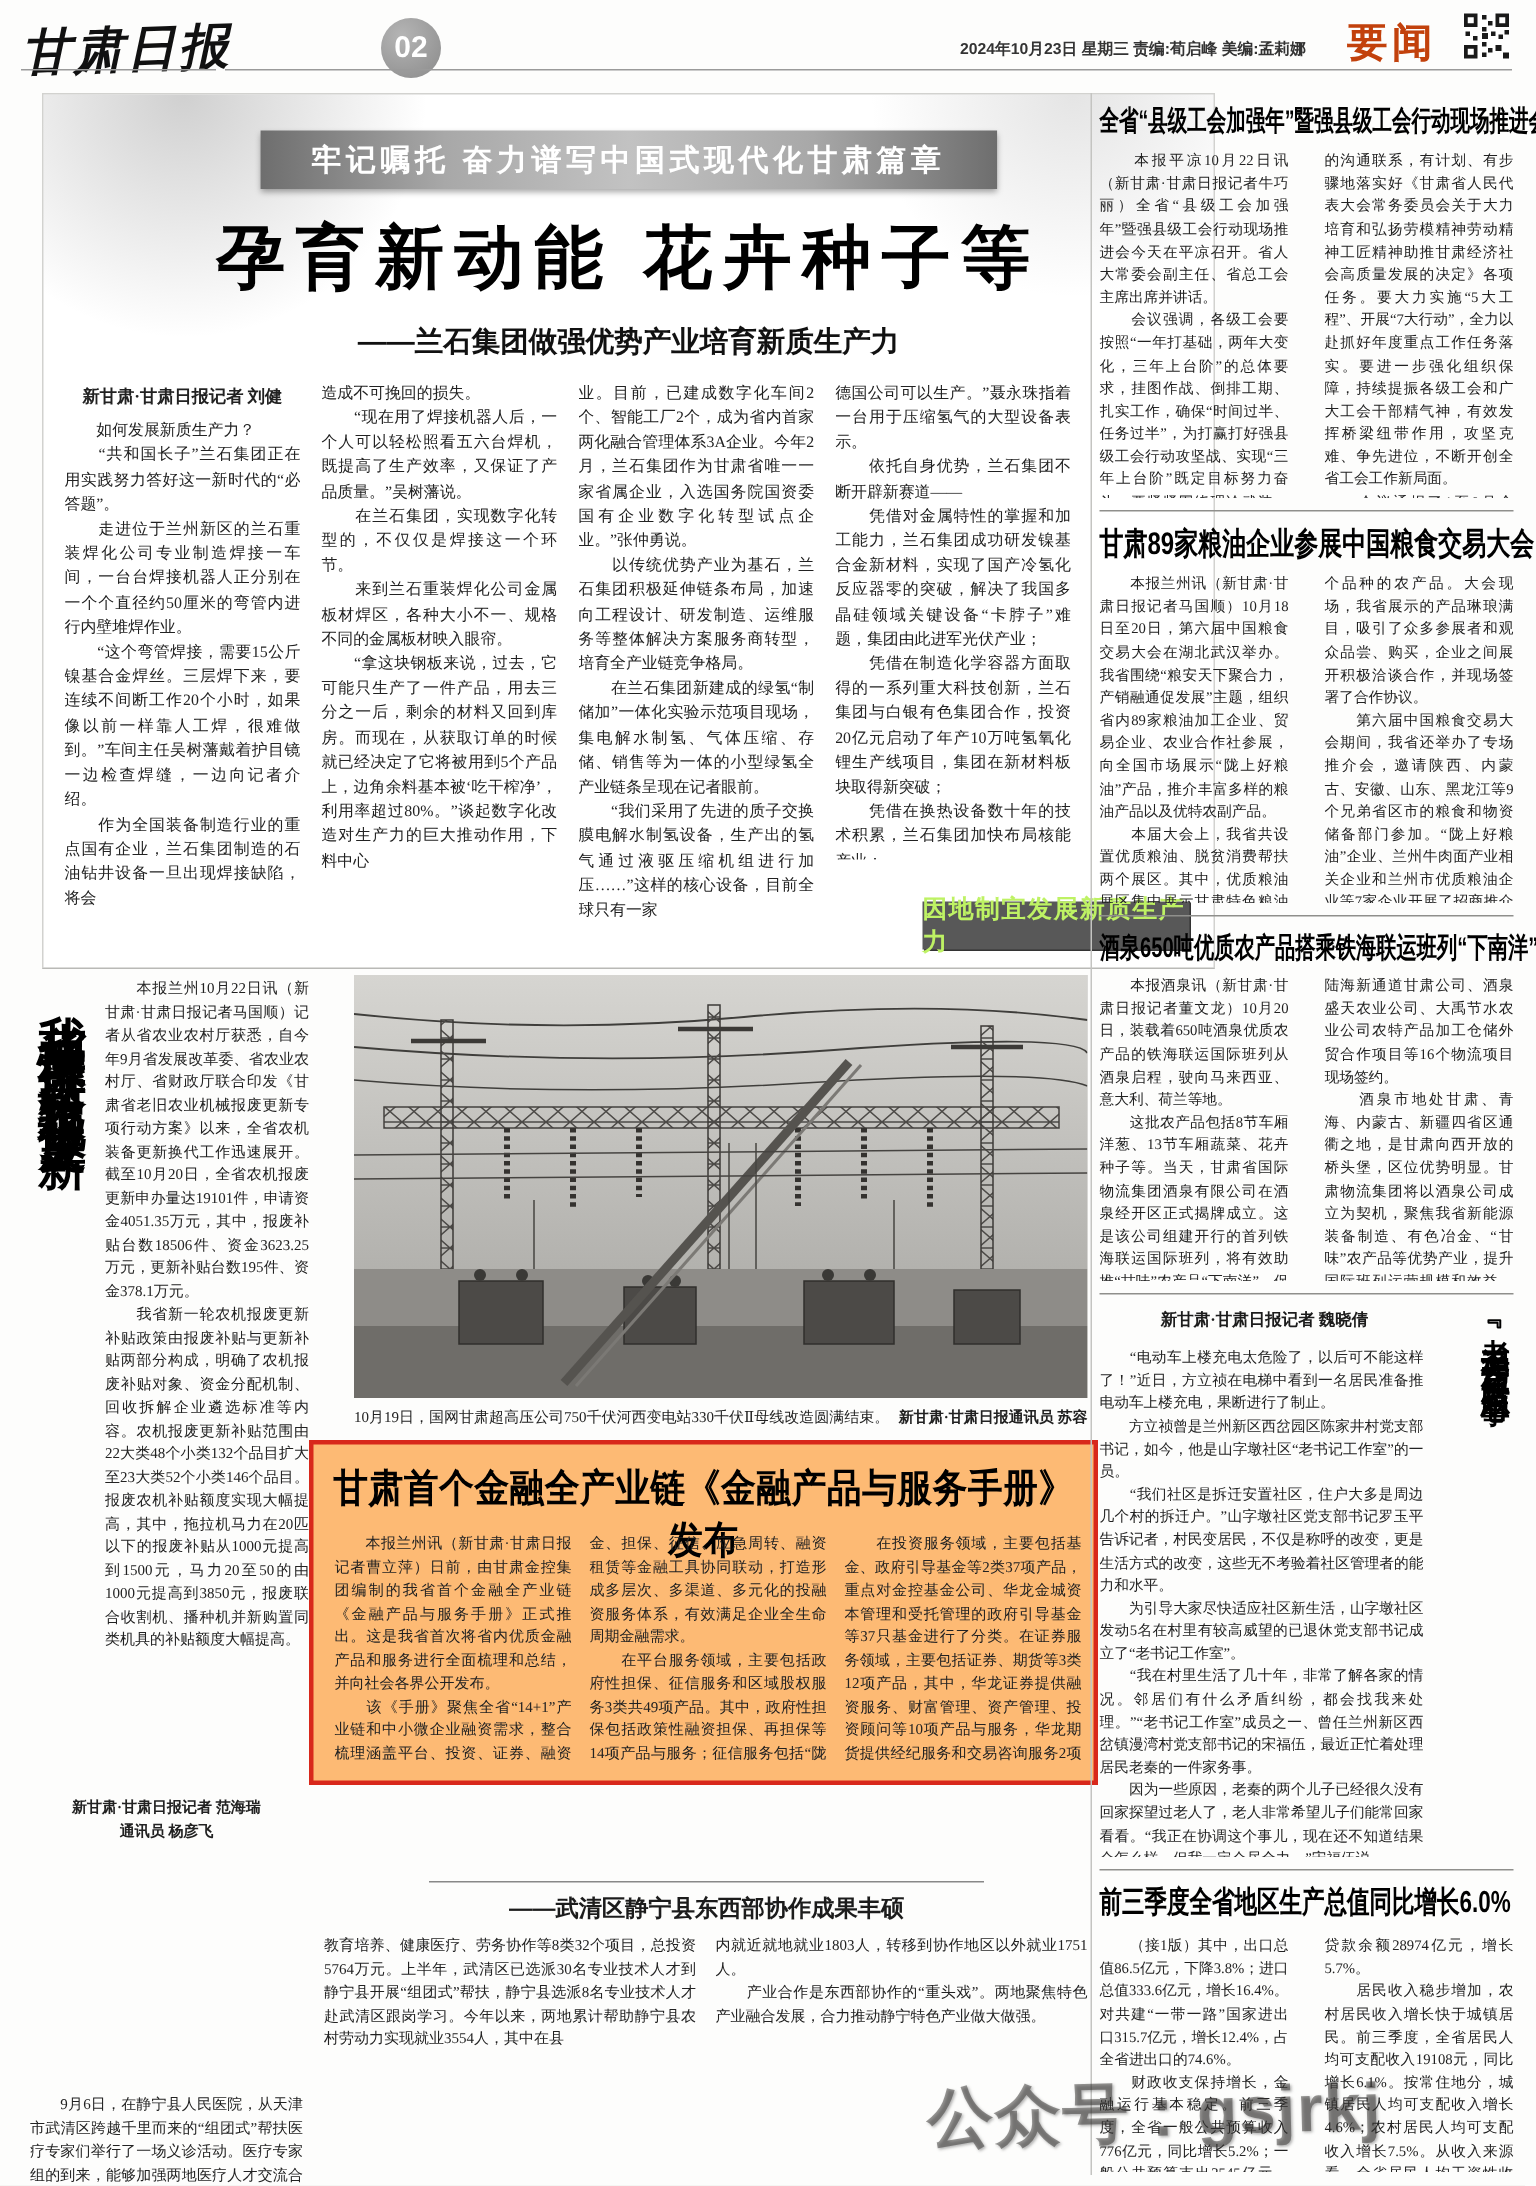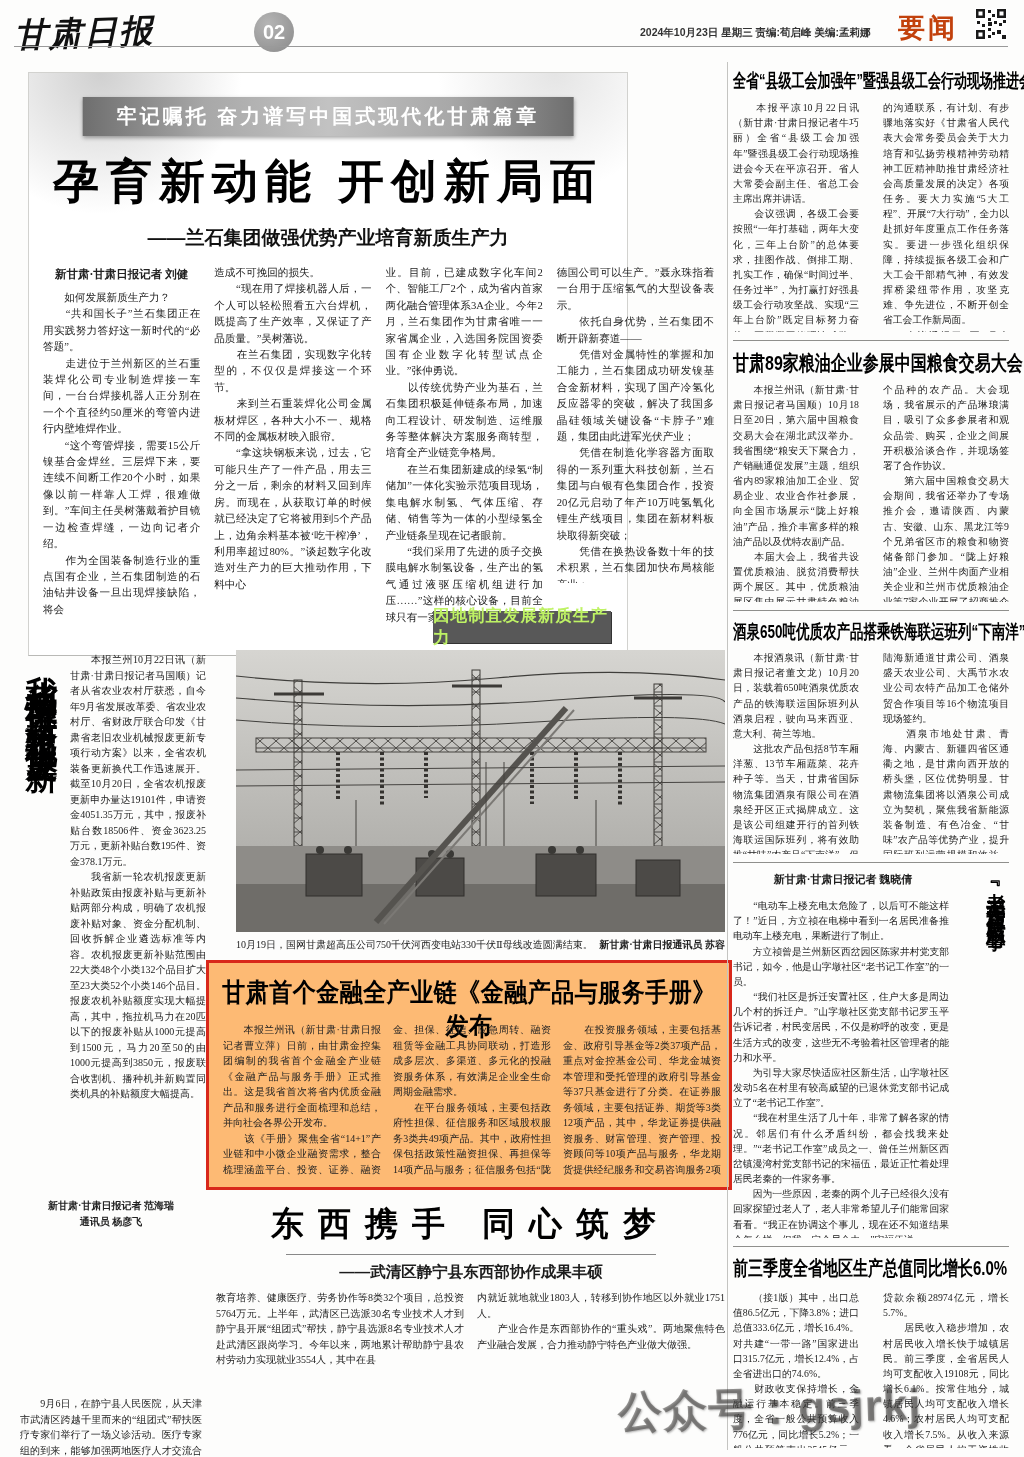--- a/index.html
+++ b/index.html
@@ -13,21 +13,21 @@
         font-style:italic;transform:rotate(-2deg);letter-spacing:2px;color:#111;}
   .pagenum{left:254px;top:12px;width:40px;height:40px;border-radius:50%;
            background:radial-gradient(circle at 35% 30%,#b5b5b5,#8a8a8a);color:#fff;
            font-weight:bold;font-size:20px;display:flex;align-items:center;justify-content:center;}
   .headrule{left:150px;top:46px;width:858px;height:0;border-top:1.5px solid #9a9a9a;}
   .headrule2{left:14px;top:46px;width:130px;height:0;border-top:1.5px solid #9a9a9a;}
   .dateline{left:640px;top:26px;width:250px;font-size:10.5px;font-weight:bold;color:#333;}
   .section{left:898px;top:10px;font-size:27px;font-weight:900;color:#c2410c;letter-spacing:3px;}
   .qr{left:975px;top:8px;width:32px;height:32px;}
   
-  .lead{left:28px;top:72px;width:600px;height:584px;border:1px solid #d2d2cf;border-bottom:1px solid #b9b9b6;
+  .lead{left:28px;top:62px;width:782px;height:584px;border:1px solid #d2d2cf;border-bottom:1px solid #b9b9b6;
         background:
           radial-gradient(circle at 12% 0%,rgba(120,120,120,.35),rgba(255,255,255,0) 18%),
           radial-gradient(circle at 88% 0%,rgba(150,150,150,.25),rgba(255,255,255,0) 15%),#fff;}
   .kicker{position:absolute;left:50%;top:24px;transform:translateX(-50%);padding:6px 34px;
           background:linear-gradient(90deg,#6e6e6e,#a8a8a8 25%,#c2c2c2 50%,#a8a8a8 75%,#6e6e6e);
           color:#fff;font-weight:bold;font-size:20px;letter-spacing:3px;white-space:nowrap;
           box-shadow:0 2px 4px rgba(0,0,0,.35);}
   .lead-h1{position:absolute;left:0;top:78px;width:100%;text-align:center;font-size:46px;font-weight:900;
            letter-spacing:7px;color:#000;}
   .lead-h2{position:absolute;left:0;top:152px;width:100%;text-align:center;font-size:19px;font-weight:bold;color:#111;}
@@ -114,21 +114,21 @@
           <rect x="17" y="24" width="3" height="3"></rect>
           <rect x="22" y="22" width="4" height="4"></rect>
       <rect x="27" y="27" width="4" height="4"></rect>
           <rect x="13" y="27" width="3" height="3"></rect>
         </g>
       </svg>
   </div>
 
   <div class="abs lead">
     <div class="kicker sans">牢记嘱托 奋力谱写中国式现代化甘肃篇章</div>
-    <div class="lead-h1 sans">孕育新动能  开创新局面</div>
+    <div class="lead-h1 sans">孕育新动能  花卉种子等</div>
     <div class="lead-h2 sans">——兰石集团做强优势产业培育新质生产力</div>
     <div class="lead-cols">
       <div class="lead-col c0">
         <div class="byline">新甘肃·甘肃日报记者 刘健</div>
         <div class="bt">　　如何发展新质生产力？
 　　“共和国长子”兰石集团正在用实践努力答好这一新时代的“必答题”。
 　　走进位于兰州新区的兰石重装焊化公司专业制造焊接一车间，一台台焊接机器人正分别在一个个直径约50厘米的弯管内进行内壁堆焊作业。
 　　“这个弯管焊接，需要15公斤镍基合金焊丝。三层焊下来，要连续不间断工作20个小时，如果像以前一样靠人工焊，很难做到。”车间主任吴树藩戴着护目镜一边检查焊缝，一边向记者介绍。
 　　作为全国装备制造行业的重点国有企业，兰石集团制造的石油钻井设备一旦出现焊接缺陷，将会</div>
       </div>
@@ -239,21 +239,20 @@
       <div class="bt">　　在投资服务领域，主要包括基金、政府引导基金等2类37项产品，重点对金控基金公司、华龙金城资本管理和受托管理的政府引导基金等37只基金进行了分类。在证券服务领域，主要包括证券、期货等3类12项产品，其中，华龙证券提供融资服务、财富管理、资产管理、投资顾问等10项产品与服务，华龙期货提供经纪服务和交易咨询服务2项产品与服务。在融资服务领域，主要包括小额应急贷款、融资租赁、应急周转、供应链服务等4类18项产品与服务。</div>
     </div>
   </div>
 
   <div class="abs coop">
     <div class="coop-left">
       <div class="coop-by bt" style="text-align:center;">新甘肃·甘肃日报记者 范海瑞
 通讯员 杨彦飞</div>
       <div class="bt">　　9月6日，在静宁县人民医院，从天津市武清区跨越千里而来的“组团式”帮扶医疗专家们举行了一场义诊活动。医疗专家组的到来，能够加强两地医疗人才交流合作，促进优质医疗资源共享，进一步提升静宁县医疗技术水平，这是武清区和静宁县两地深化东西部协作的生动缩影。</div>
     </div>
-    <div class="coop-h1 sans">东西携手 同心筑梦</div>
     <div class="coop-h2 sans">——武清区静宁县东西部协作成果丰硕</div>
     <div class="coop-cols">
       <div class="bt">教育培养、健康医疗、劳务协作等8类32个项目，总投资5764万元。上半年，武清区已选派30名专业技术人才到静宁县开展“组团式”帮扶，静宁县选派8名专业技术人才赴武清区跟岗学习。今年以来，两地累计帮助静宁县农村劳动力实现就业3554人，其中在县</div>
       <div class="bt">内就近就地就业1803人，转移到协作地区以外就业1751人。
 　　产业合作是东西部协作的“重头戏”。两地聚焦特色产业融合发展，合力推动静宁特色产业做大做强。</div>
     </div>
   </div>
 
   <div class="abs vdiv"></div>
   <div class="abs rail">

